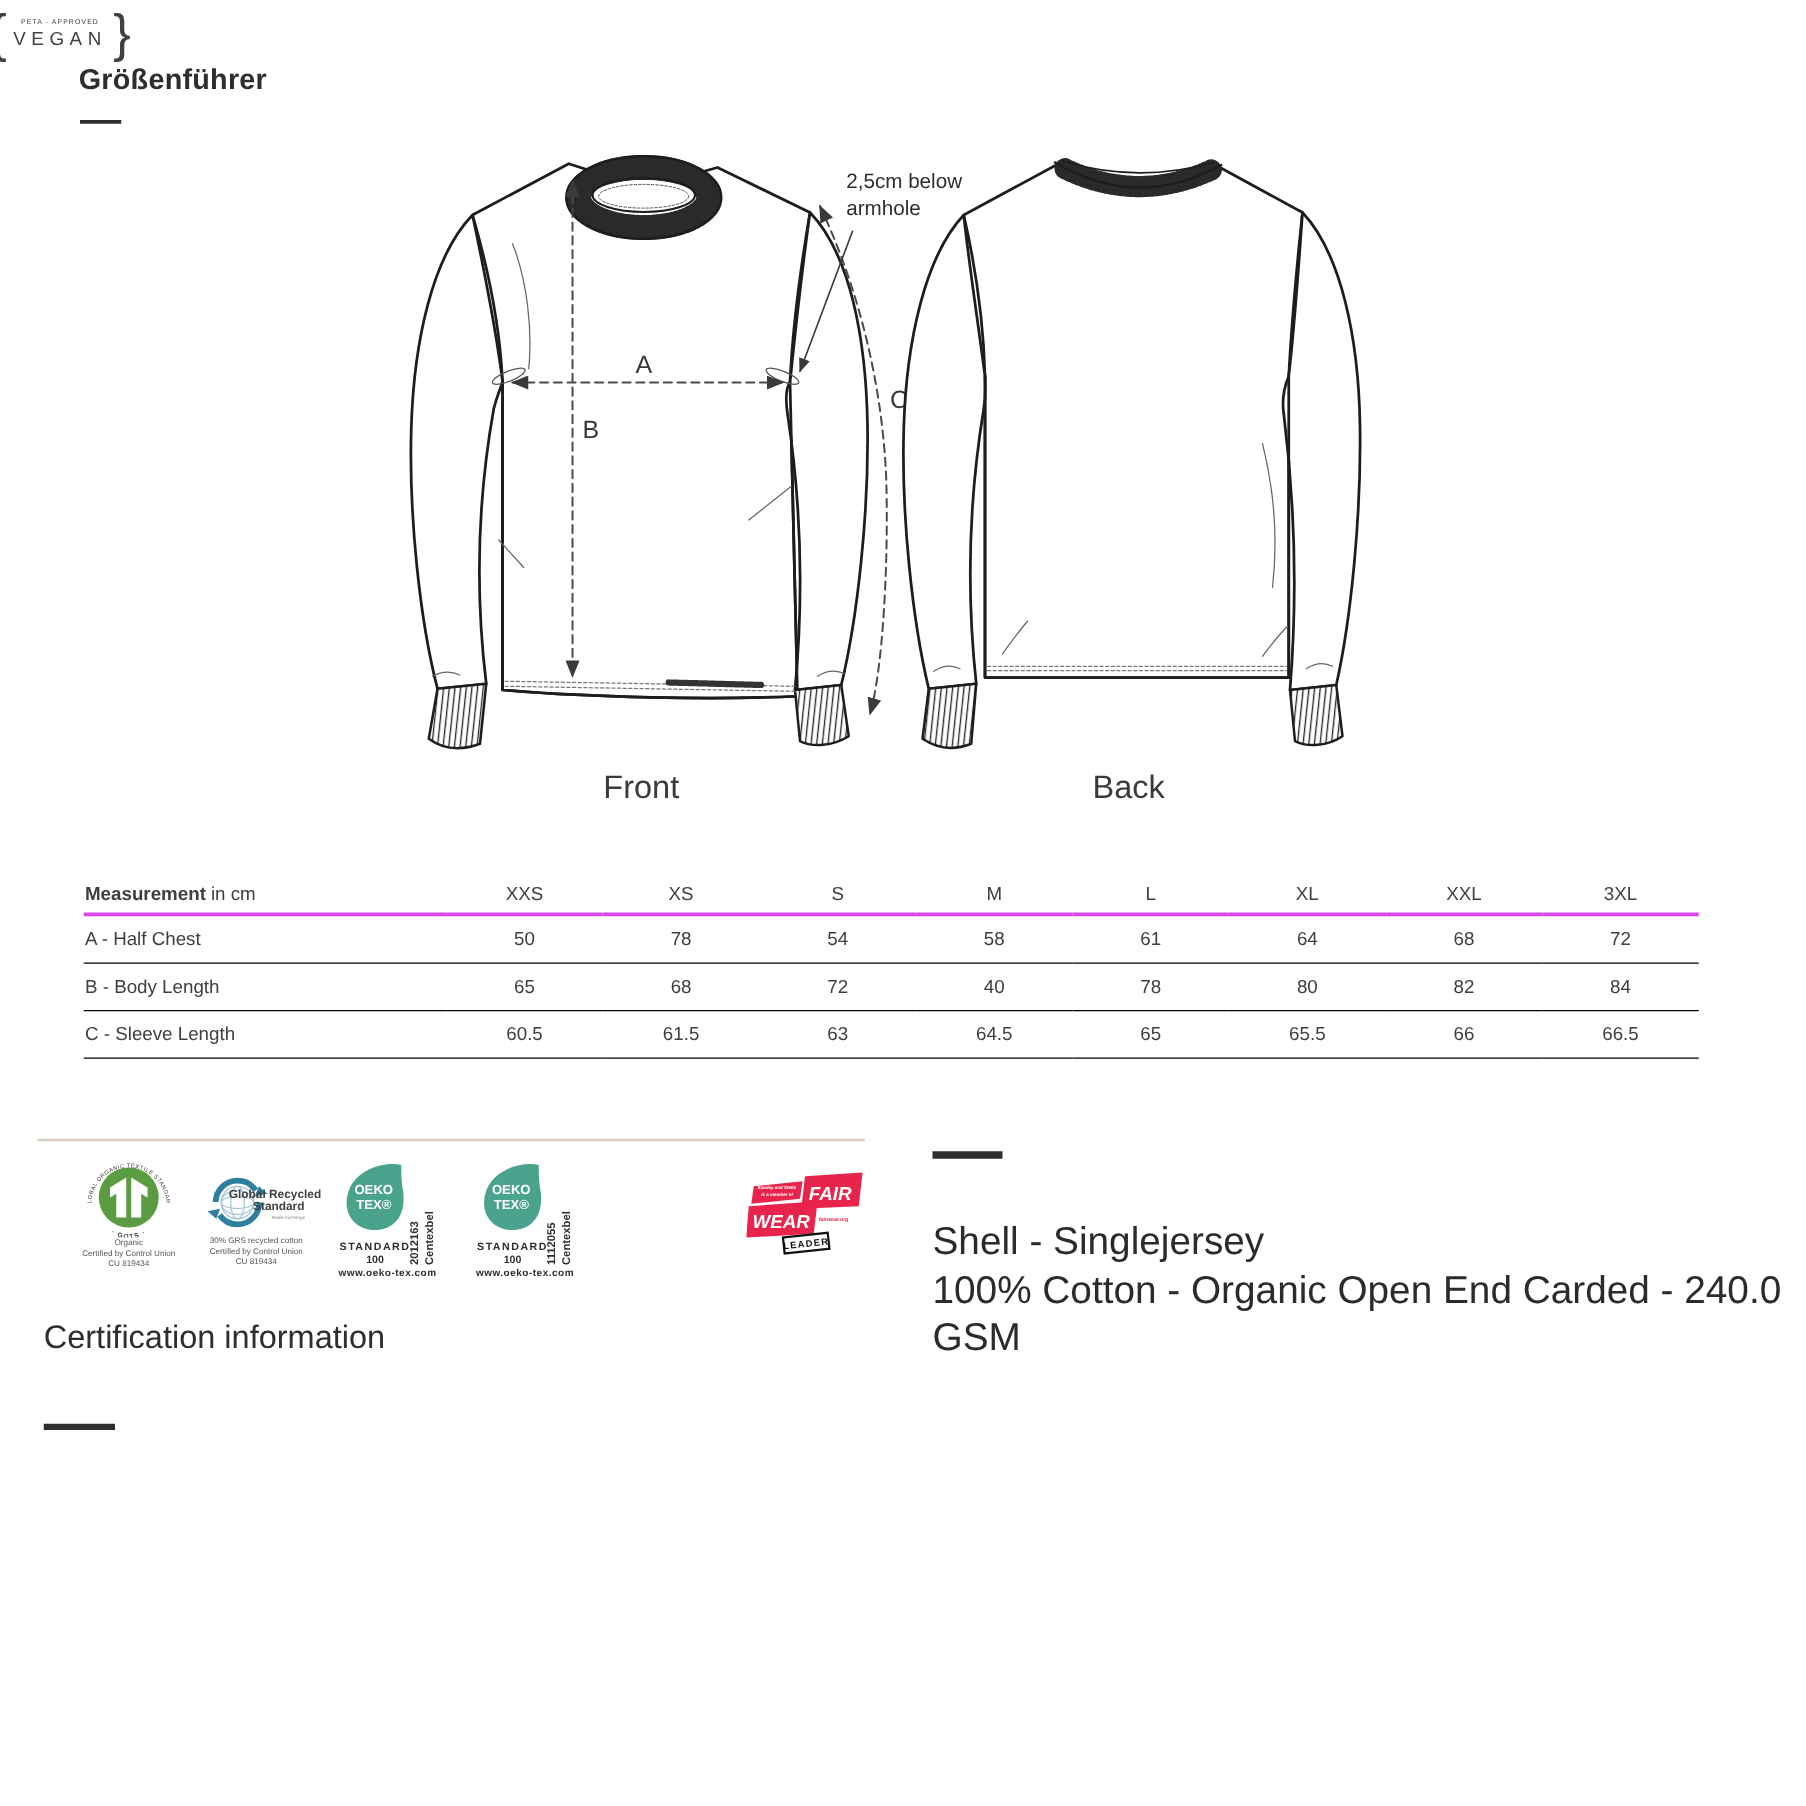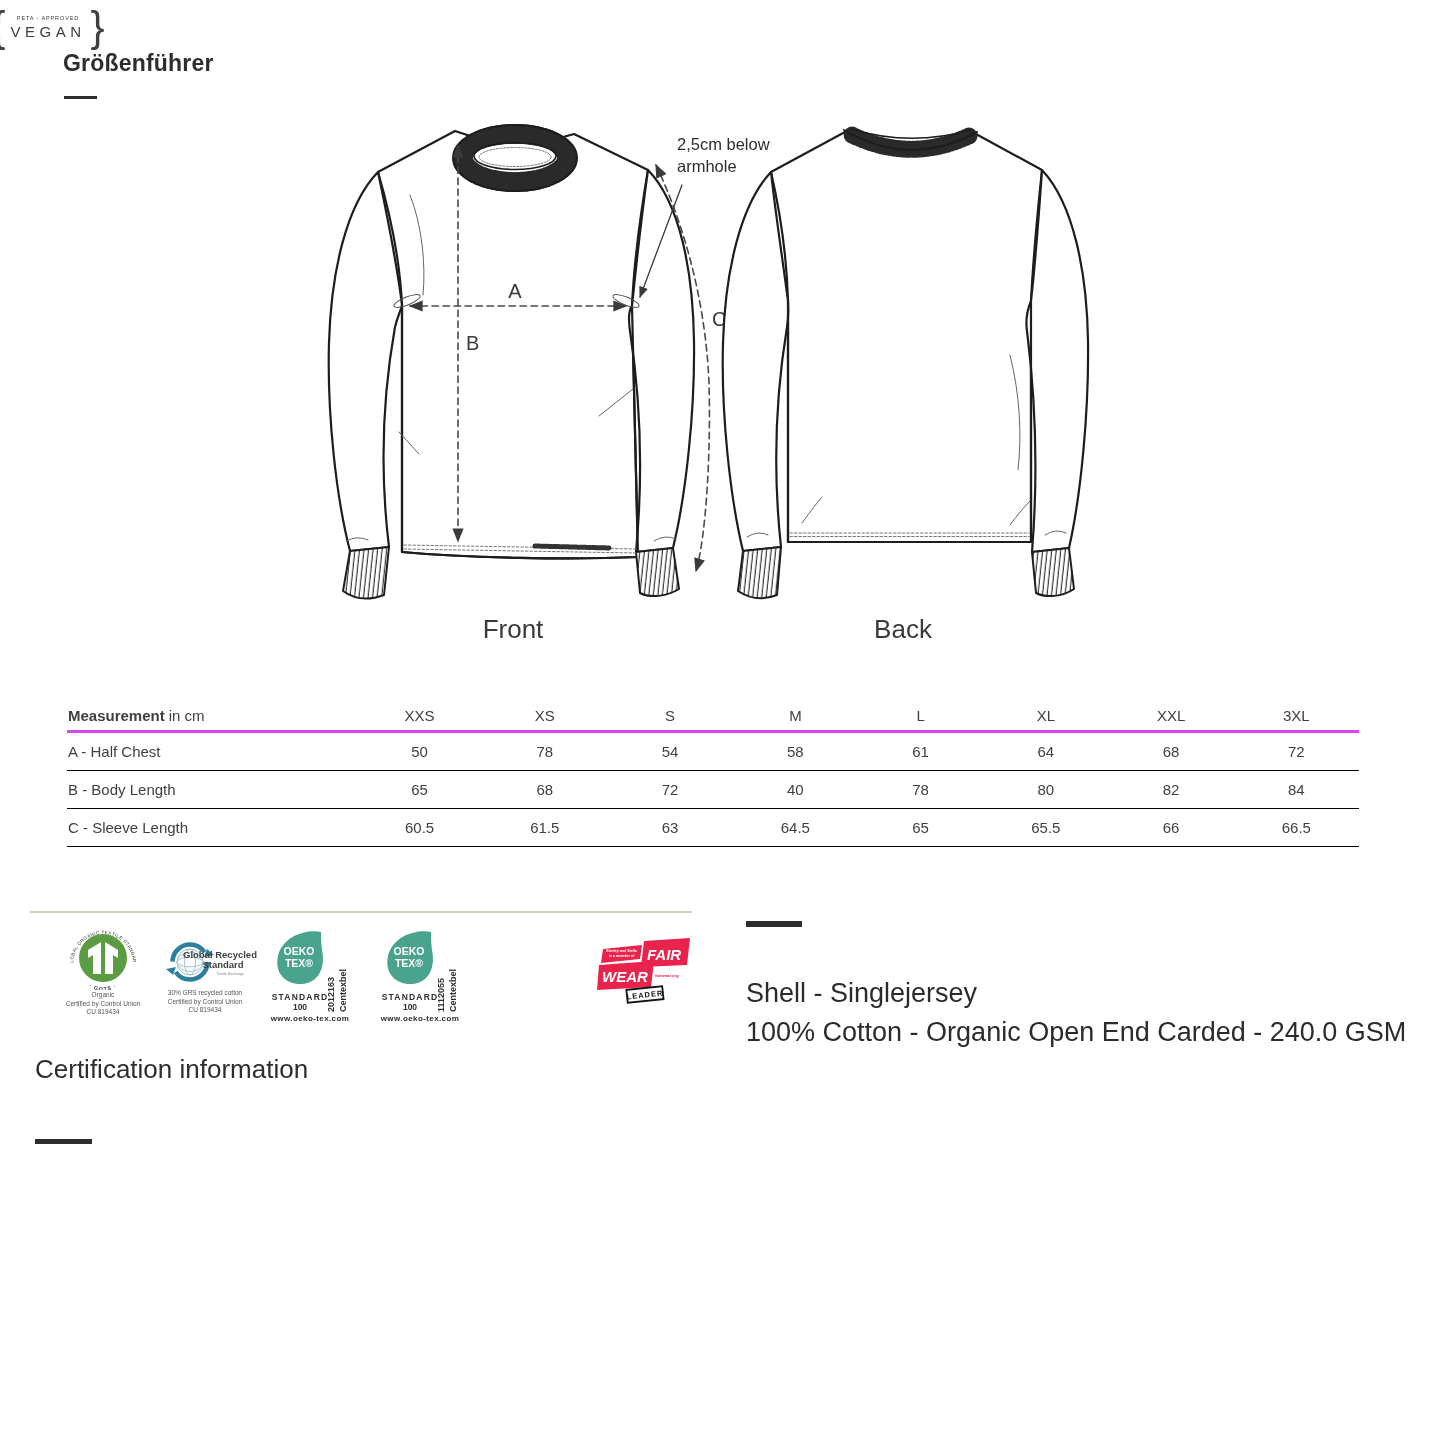--- a/index.html
+++ b/index.html
@@ -37,21 +37,21 @@
 
   
   .vegan{left:487px;top:941px;width:96px;height:54px;display:flex;align-items:center;justify-content:center;color:#404040;}
   .vegan .brace{font-size:42px;font-weight:300;line-height:40px;}
   .vegan .mid{margin:0 5px;text-align:center;}
   .vegan .l1{font-size:5.5px;letter-spacing:.9px;white-space:nowrap;}
   .vegan .l2{font-size:15px;letter-spacing:4.5px;margin-top:2px;white-space:nowrap;}
 
   
   .mat-dash{left:746px;top:921px;width:56px;height:6px;background:#2e2e2e;}
-  .material{left:746px;top:974px;font-size:27px;line-height:38.5px;color:#2b2b2b;}
+  .material{left:746px;top:974px;font-size:31px;line-height:38.5px;color:#2b2b2b;}
 </style>
 </head>
 <body>
 
 <div class="abs page-title">Größenführer</div>
 <div class="abs title-dash"></div>
 
 <svg class="abs diagram" viewBox="0 0 820 505">
   <defs>
     <marker id="ah" viewBox="0 0 10 8" refX="9" refY="4" markerWidth="9" markerHeight="7" orient="auto-start-reverse">

